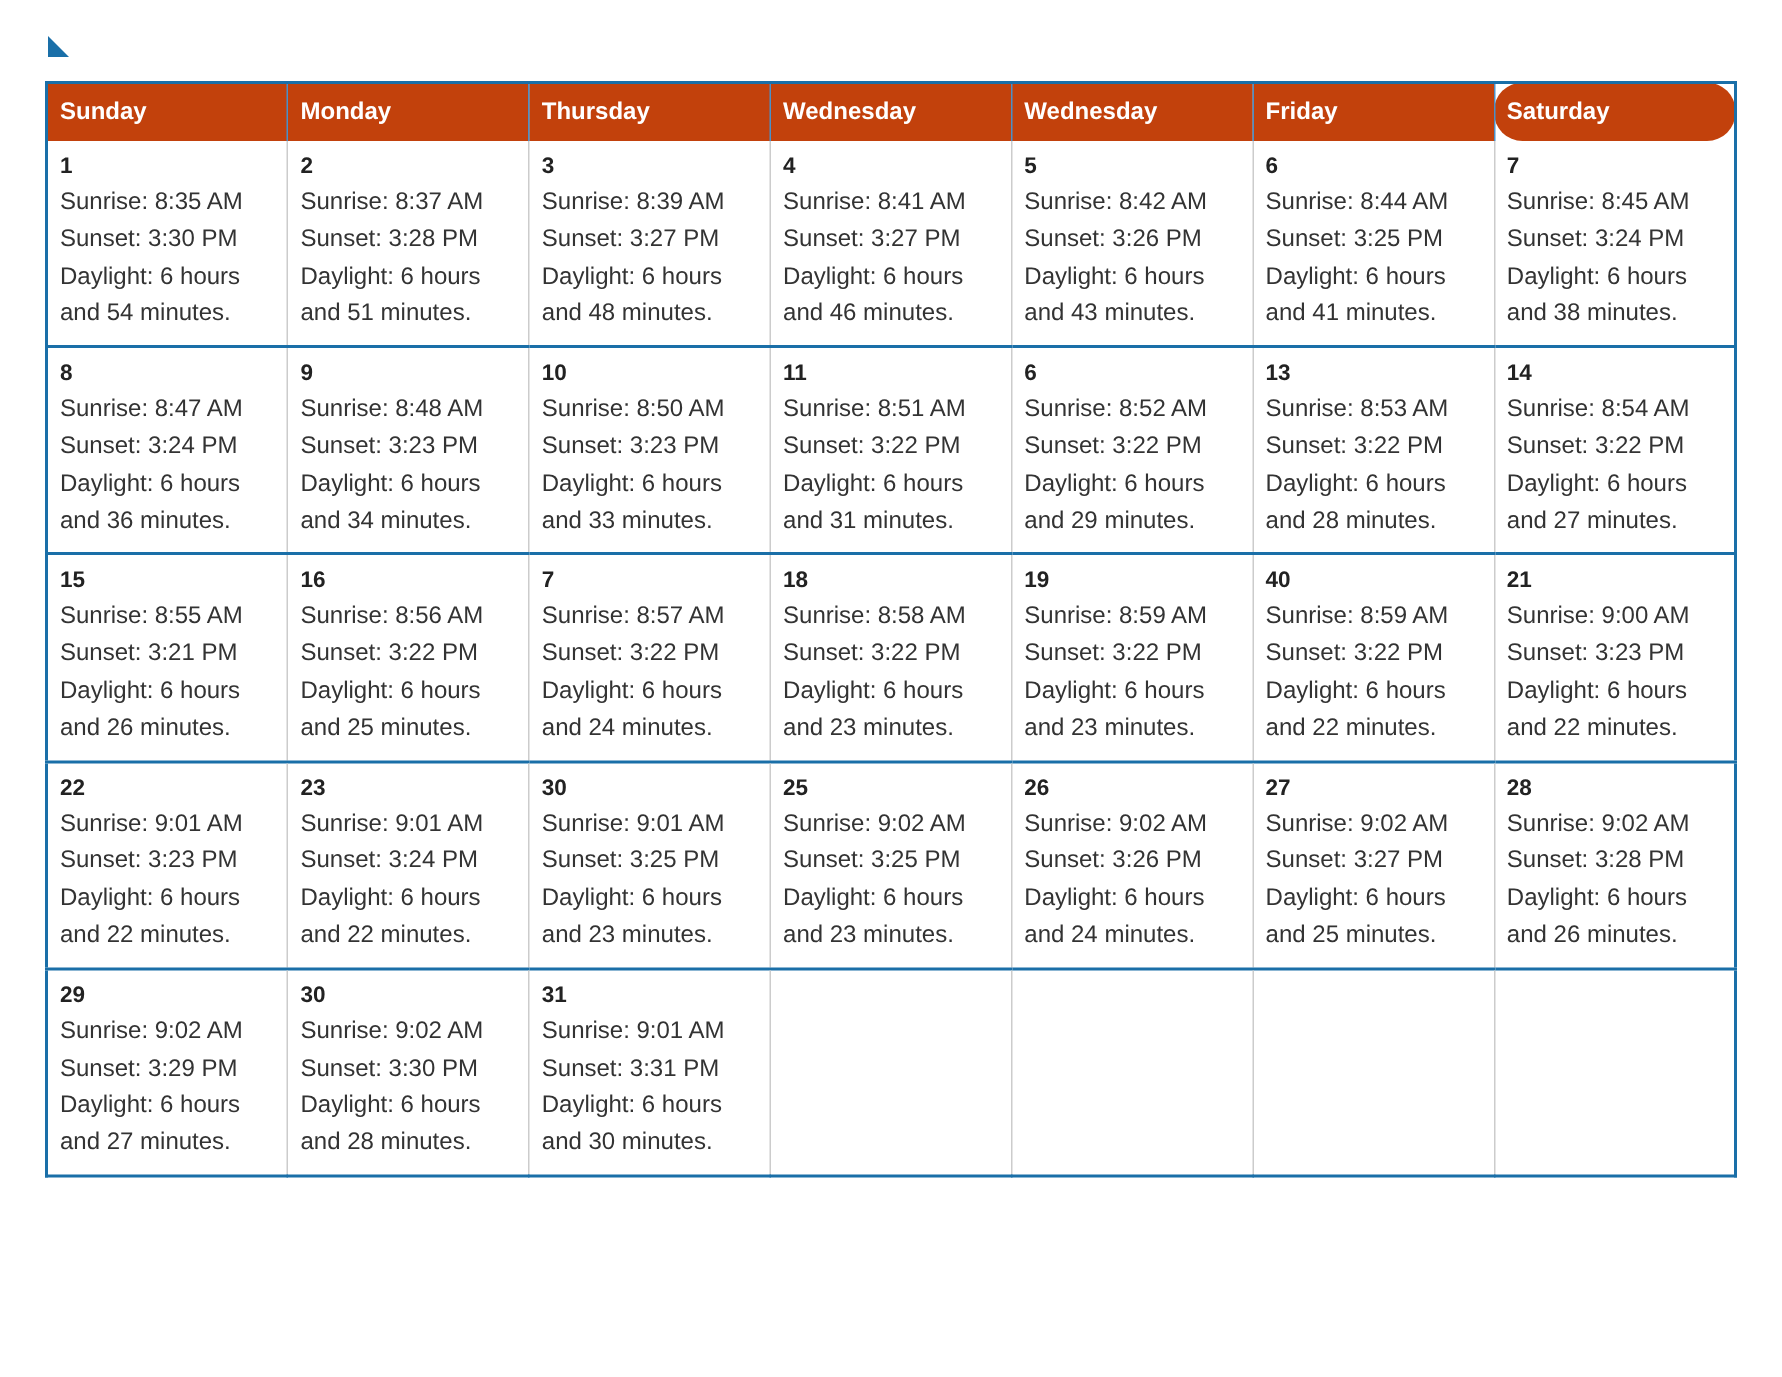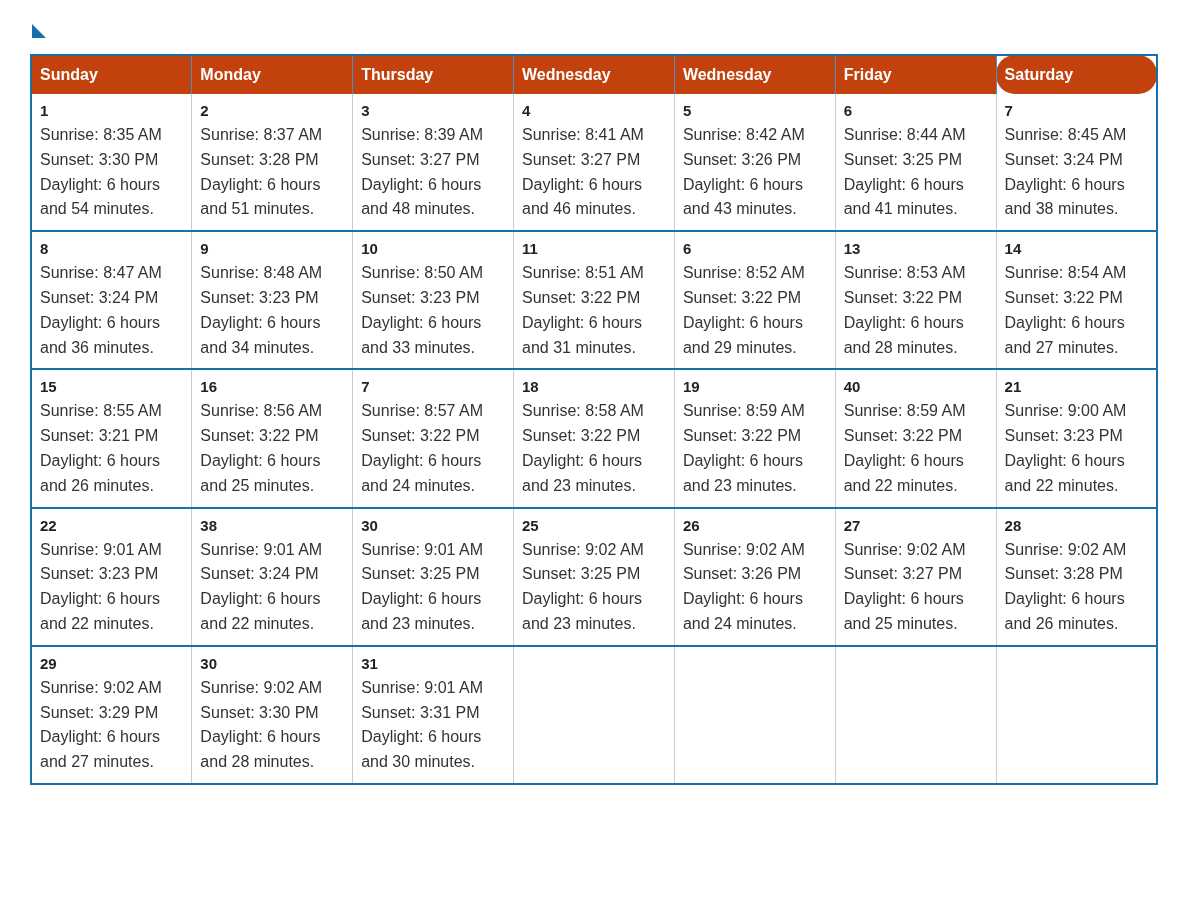--- a/index.html
+++ b/index.html
@@ -231,21 +231,21 @@
           <span class="day-number">21</span>
           <div class="day-info">Sunrise: 9:00 AM<br>Sunset: 3:23 PM<br>Daylight: 6 hours and 22 minutes.</div>
         </td>
       </tr>
       <tr>
         <td>
           <span class="day-number">22</span>
           <div class="day-info">Sunrise: 9:01 AM<br>Sunset: 3:23 PM<br>Daylight: 6 hours and 22 minutes.</div>
         </td>
         <td>
-          <span class="day-number">38</span>
+          <span class="day-number">23</span>
           <div class="day-info">Sunrise: 9:01 AM<br>Sunset: 3:24 PM<br>Daylight: 6 hours and 22 minutes.</div>
         </td>
         <td>
           <span class="day-number">30</span>
           <div class="day-info">Sunrise: 9:01 AM<br>Sunset: 3:25 PM<br>Daylight: 6 hours and 23 minutes.</div>
         </td>
         <td>
           <span class="day-number">25</span>
           <div class="day-info">Sunrise: 9:02 AM<br>Sunset: 3:25 PM<br>Daylight: 6 hours and 23 minutes.</div>
         </td>

